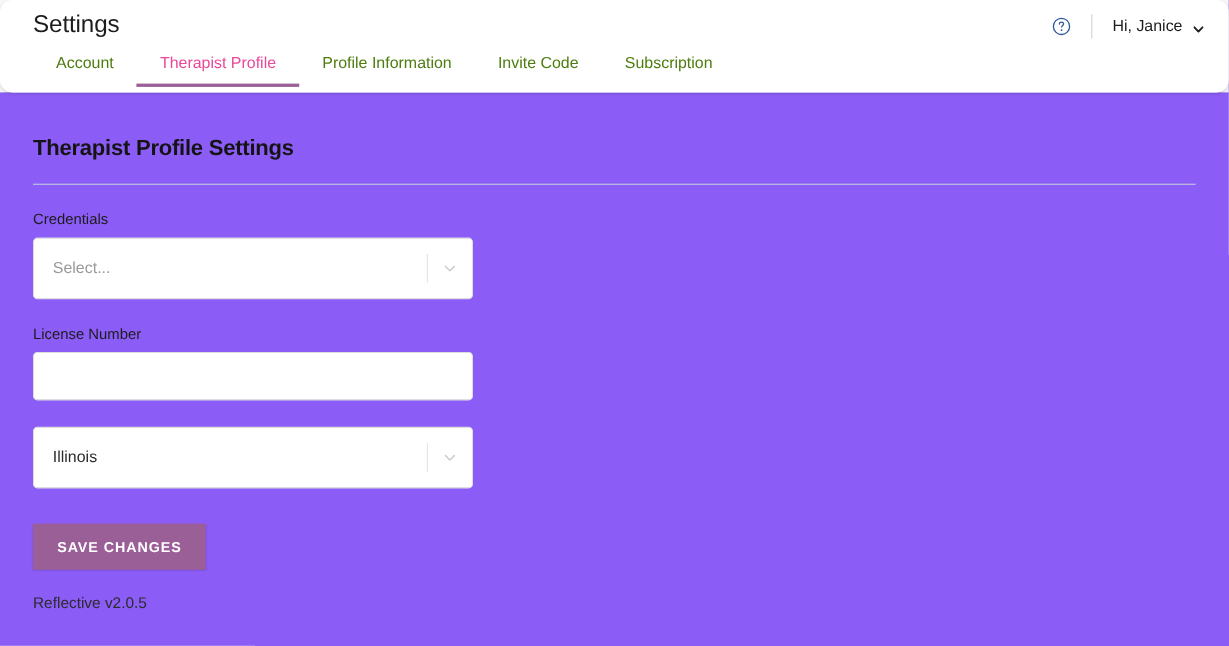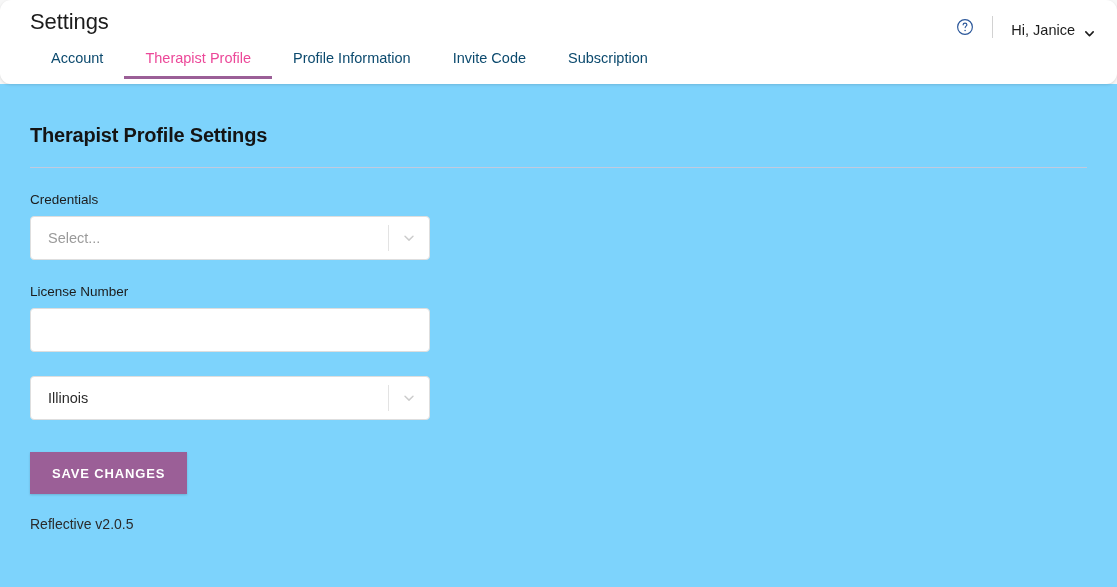--- a/index.html
+++ b/index.html
@@ -36,21 +36,21 @@
     font-size: 22px;
     font-weight: 400;
     color: #1c1c1c;
     letter-spacing: -0.1px;
   }
   .header-right {
     position: absolute;
     right: 18px;
     top: 10px;
     display: flex;
-    align-items: flex-end;
+    align-items: center;
     height: 28px;
   }
   .help-icon {
     display: inline-flex;
     align-items: center;
     justify-content: center;
     width: 22px;
     height: 22px;
     cursor: pointer;
   }
@@ -83,21 +83,21 @@
     left: 0;
     top: 43px;
     height: 41px;
     display: flex;
     align-items: flex-start;
     padding-left: 30px;
   }
   .tab {
     position: relative;
     font-size: 14.5px;
-    color: #0c4a6e;
+    color: #4d7c0f;
     padding: 7px 21px 13px 21px;
     cursor: pointer;
     white-space: nowrap;
   }
   .tab.active {
     color: #ec4899;
   }
   .tab.active::after {
     content: "";
     position: absolute;
@@ -105,21 +105,21 @@
     right: 0;
     bottom: 0;
     height: 3px;
     background: #9b5f97;
   }
 
   
   .main {
     position: relative;
     padding: 0 30px;
-    background: #7dd3fc;
+    background: #8b5cf6;
     height: 503px;
   }
   .page-title {
     font-size: 20px;
     font-weight: bold;
     color: #141414;
     padding-top: 40px;
     letter-spacing: -0.2px;
   }
   .title-rule {
@@ -133,21 +133,21 @@
   .field-label {
     font-size: 13.5px;
     font-weight: normal;
     color: #1c1c1c;
     margin-bottom: 9px;
     margin-top: 20px;
   }
 
   .control {
     width: 400px;
-    height: 44px;
+    height: 56px;
     background: #ffffff;
     border: 1px solid #dedede;
     border-radius: 4px;
     display: flex;
     align-items: center;
   }
   .control .value {
     flex: 1;
     padding: 0 0 0 17px;
     font-size: 14.5px;

